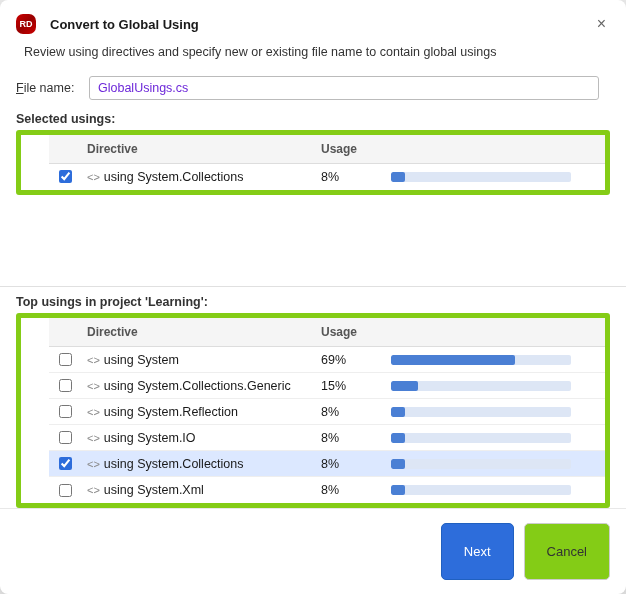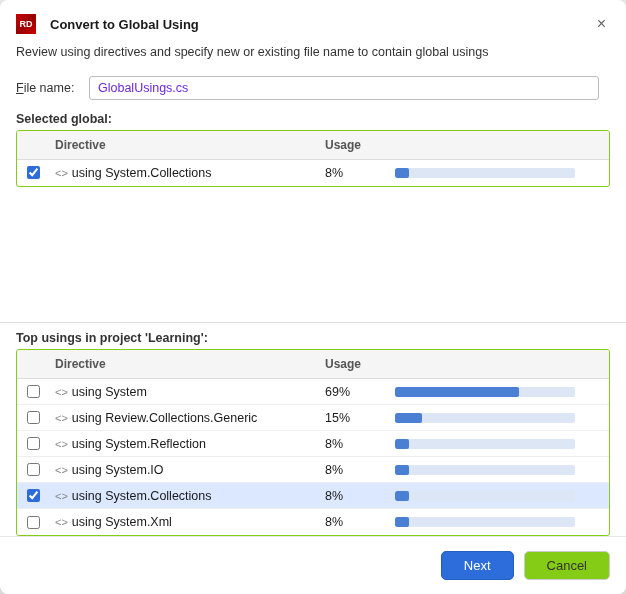--- a/index.html
+++ b/index.html
@@ -32,21 +32,21 @@
     }
     .title-bar-left {
       display: flex;
       align-items: center;
       gap: 8px;
     }
     .app-icon {
       width: 20px;
       height: 20px;
       background: linear-gradient(135deg, #c00 0%, #900 50%, #c00 100%);
-      border-radius: 0;
+      border-radius: 7px;
       display: flex;
       align-items: center;
       justify-content: center;
       font-size: 9px;
       font-weight: bold;
       color: white;
       flex-shrink: 0;
     }
     .title-text {
       font-size: 13px;
@@ -58,21 +58,21 @@
       background: none;
       border: none;
       cursor: pointer;
       color: #666;
       font-size: 16px;
       line-height: 1;
       padding: 2px 4px;
       border-radius: 3px;
     }
     .description {
-      padding: 0 16px 10px 16px;
+      padding: 0 16px 10px 24px;
       color: #333;
       font-size: 12.5px;
       line-height: 1.4;
     }
     .file-name-row {
       display: flex;
       align-items: center;
       padding: 4px 27px 12px 16px;
       gap: 8px;
     }
@@ -92,24 +92,25 @@
       color: #6d28d9;
       outline: none;
     }
     .section-label {
       font-size: 12.5px;
       font-weight: 600;
       color: #333;
       padding: 0 16px 4px 16px;
     }
     .table-container {
-      border: 1px solid #84cc16;
+      border: 5px solid #84cc16;
       margin: 0 16px;
       border-radius: 3px;
       overflow: hidden;
+      padding-left: 28px;
     }
     .table-header {
       display: grid;
       grid-template-columns: 32px 1fr 70px 220px;
       background: #f5f5f5;
       border-bottom: 1px solid #ddd;
       padding: 4px 0;
     }
     .th {
       font-size: 12px;
@@ -183,21 +184,21 @@
     }
     .footer {
       display: flex;
       justify-content: flex-end;
       align-items: center;
       padding: 14px 16px 14px 16px;
       gap: 10px;
       border-top: 1px solid #e8e8e8;
     }
     .btn {
-      padding: 6px 22px;
+      padding: 20px 22px;
       border-radius: 5px;
       font-size: 13px;
       font-weight: 500;
       cursor: pointer;
       border: 1px solid transparent;
     }
     .btn-primary {
       background: #2d6ddb;
       color: white;
       border-color: #2060c0;
@@ -227,21 +228,21 @@
     <span>Review using directives and specify new or existing file name to contain global usings</span>
   </div>
 
   <div class="file-name-row">
     <label class="file-name-label">
       <u>F</u>ile name:
     </label>
     <input class="file-name-input" type="text" value="GlobalUsings.cs" style="">
   </div>
 
-  <div class="section-label">Selected global:</div>
+  <div class="section-label">Selected usings:</div>
   <div class="table-container">
     <div class="table-header">
       <div class="th"></div>
       <div class="th">Directive</div>
       <div class="th">Usage</div>
       <div class="th"></div>
     </div>
     <div class="table-row">
       <div class="td checkbox-cell">
         <input type="checkbox" checked="" style="">
@@ -287,21 +288,21 @@
           </div>
         </div>
       </div>
 
       <div class="table-row">
         <div class="td checkbox-cell">
           <input type="checkbox" style="">
         </div>
         <div class="td">
           <span class="code-icon">&lt;&gt;</span>
-          <span>using Review.Collections.Generic</span>
+          <span>using System.Collections.Generic</span>
         </div>
         <div class="td">15%</div>
         <div class="td progress-cell">
           <div class="progress-bar-bg">
             <div class="progress-bar-fill" style="width: 15%"></div>
           </div>
         </div>
       </div>
 
       <div class="table-row">

